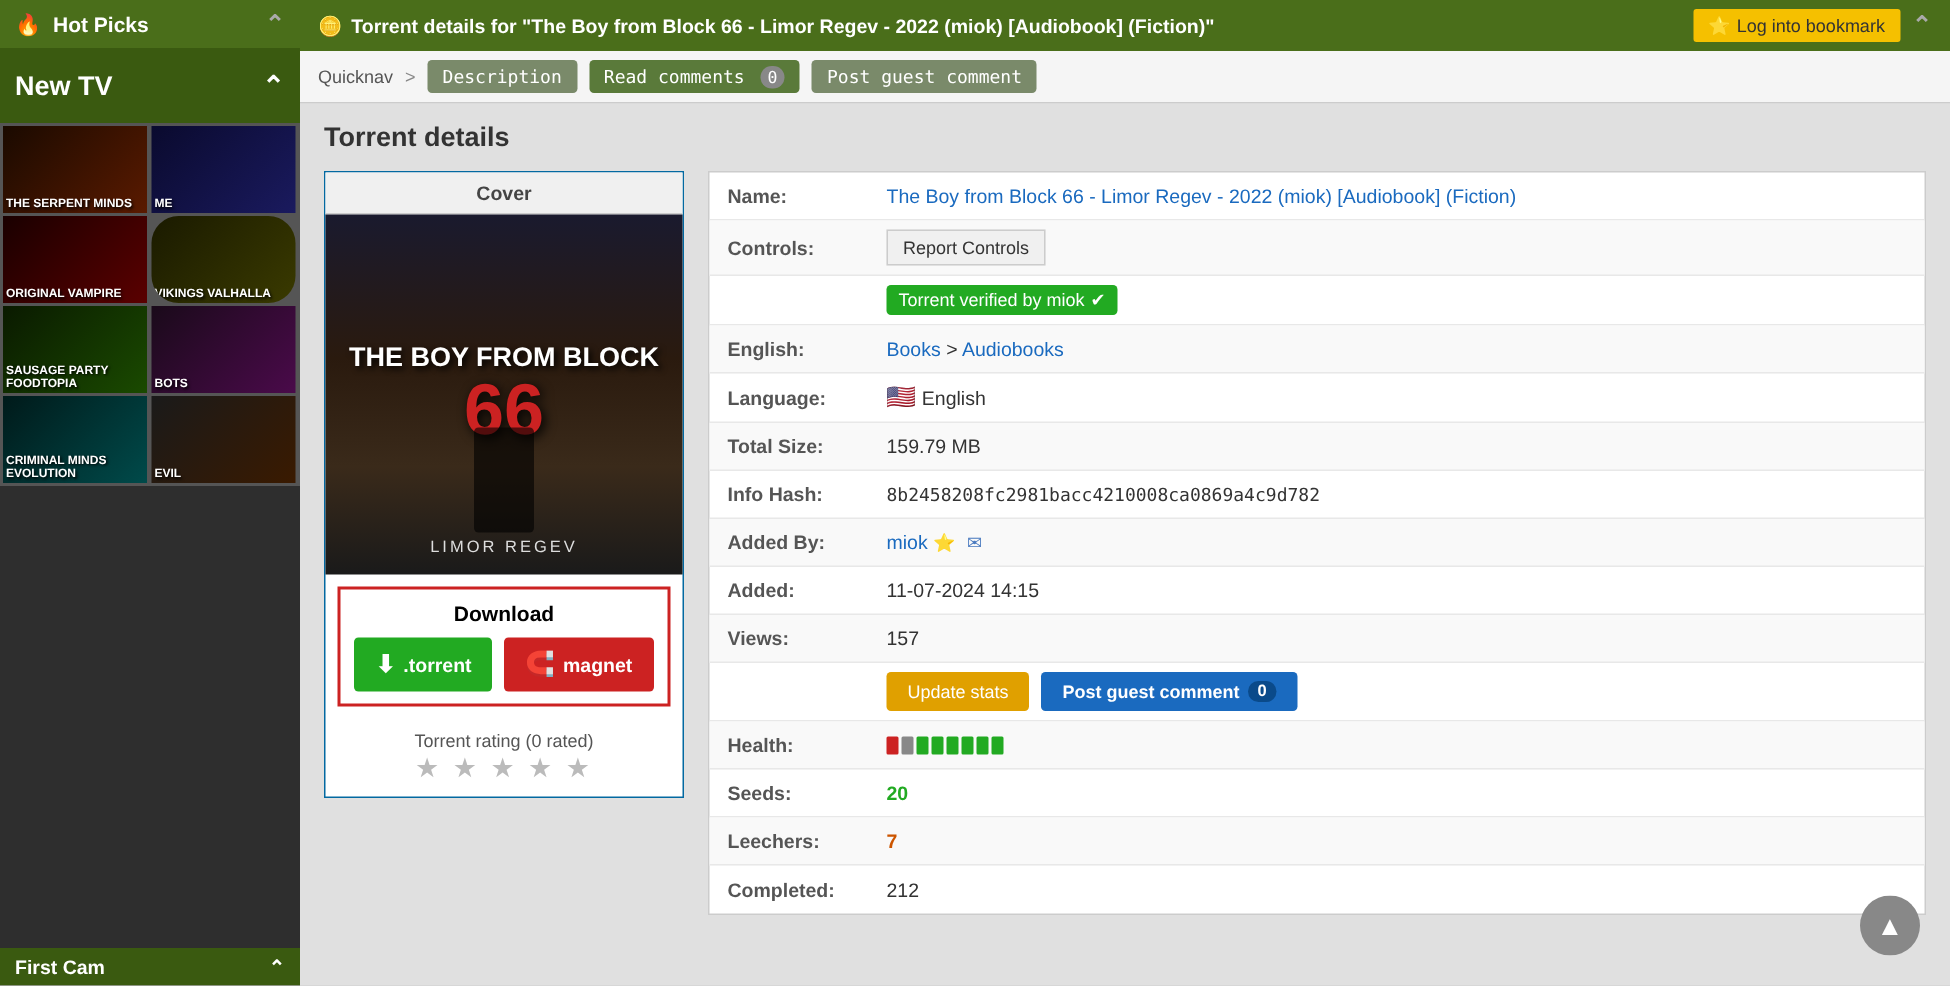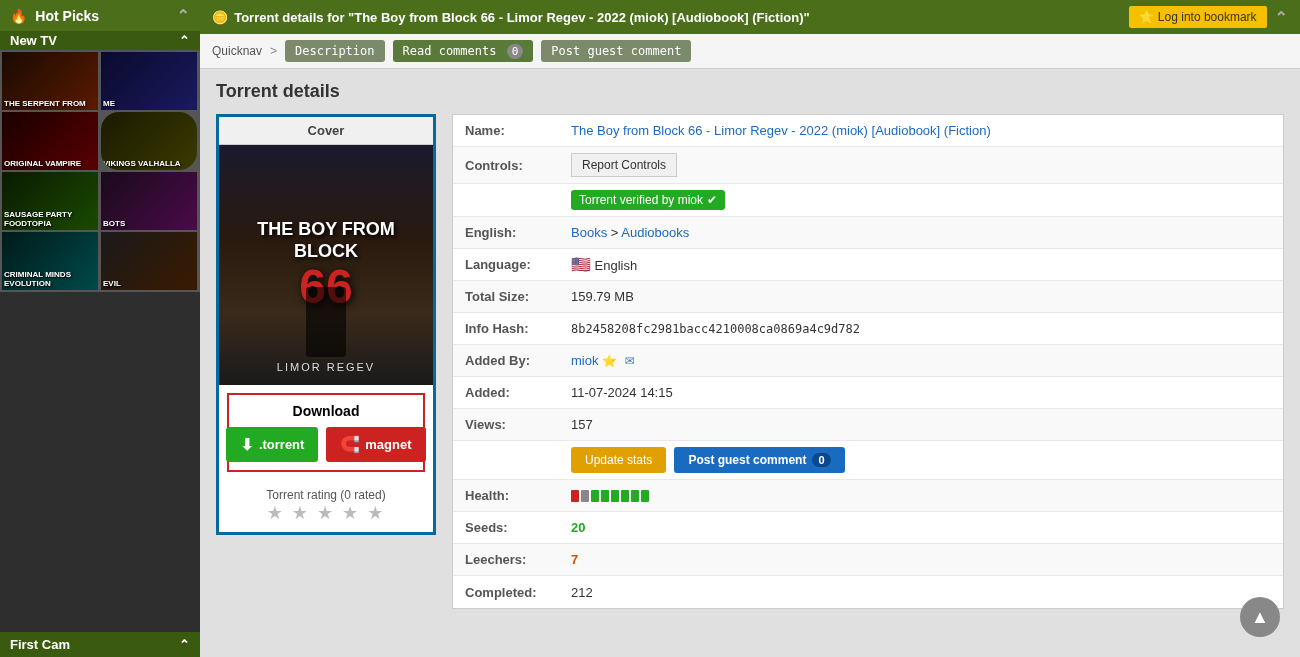--- a/index.html
+++ b/index.html
@@ -22,22 +22,22 @@
       display: flex;
       justify-content: space-between;
       align-items: center;
     }
     .sidebar-header .flame { color: #ff8800; margin-right: 4px; }
     .sidebar-chevron { color: #aaa; font-size: 16px; }
     .sidebar-section-header {
       background: #3a5a10;
       color: #fff;
       font-weight: bold;
-      font-size: 13px;
-      padding: 2px 10px;
+      font-size: 18px;
+      padding: 14px 10px;
       display: flex;
       justify-content: space-between;
       align-items: center;
     }
     .sidebar-images {
       display: grid;
       grid-template-columns: 1fr 1fr;
       gap: 2px;
       padding: 2px;
       background: #555;
@@ -166,22 +166,22 @@
 
     .torrent-layout {
       display: flex;
       gap: 16px;
       align-items: flex-start;
     }
 
     
     .cover-panel {
       background: #fff;
-      border: 3px solid #0369a1;
-      width: 220px;
+      border: 1px solid #0369a1;
+      width: 240px;
       flex-shrink: 0;
     }
     .cover-panel-header {
       text-align: center;
       padding: 6px;
       background: #f0f0f0;
       border-bottom: 1px solid #ccc;
       font-weight: bold;
       color: #444;
     }
@@ -412,21 +412,21 @@
     <span class="sidebar-chevron">⌃</span>
   </div>
 
   <div class="sidebar-section-header">
     <span>New TV</span>
     <span>⌃</span>
   </div>
 
   <div class="sidebar-images">
     <div class="sidebar-img sidebar-img-1">
-      <span class="sidebar-img-label">THE SERPENT FROM</span>
+      <span class="sidebar-img-label">THE SERPENT MINDS</span>
     </div>
     <div class="sidebar-img sidebar-img-2">
       <span class="sidebar-img-label">ME</span>
     </div>
     <div class="sidebar-img sidebar-img-3">
       <span class="sidebar-img-label">ORIGINAL VAMPIRE</span>
     </div>
     <div class="sidebar-img sidebar-img-4">
       <span class="sidebar-img-label">VIKINGS VALHALLA</span>
     </div>

